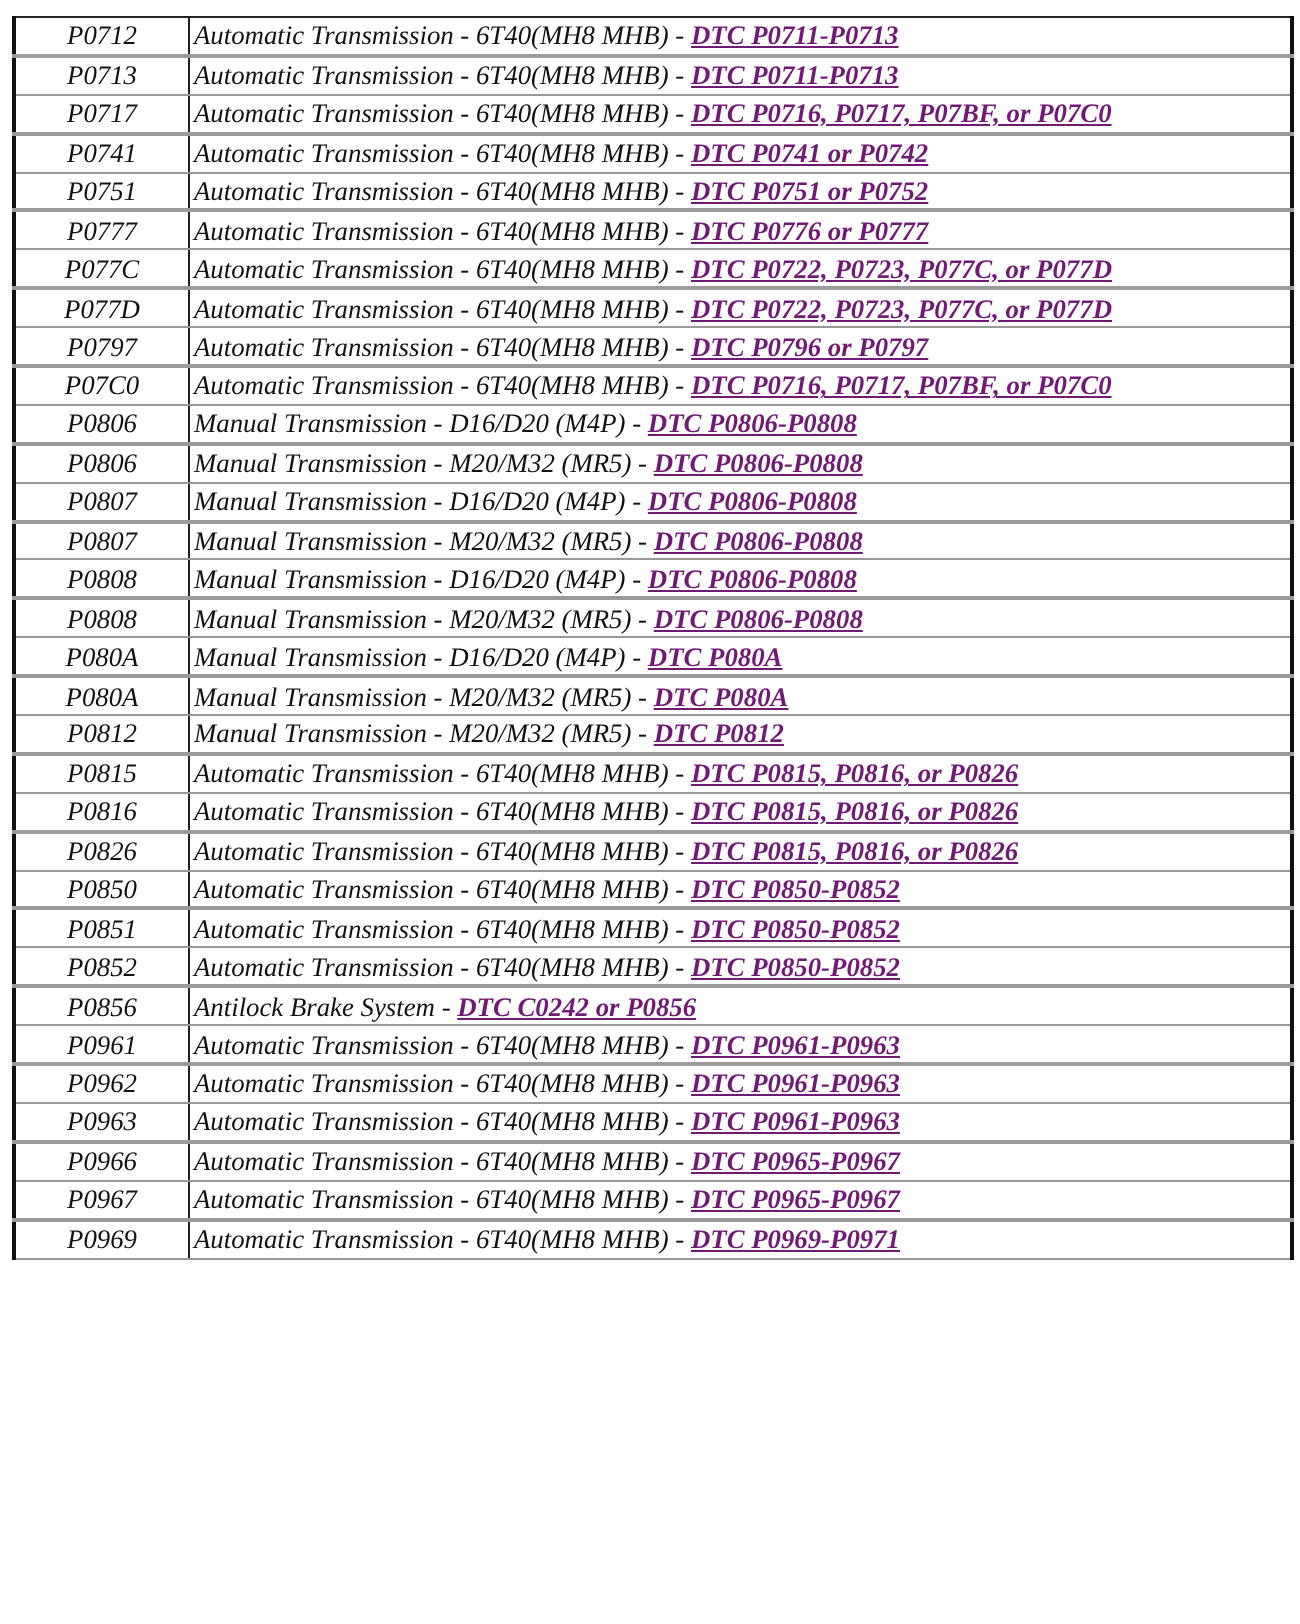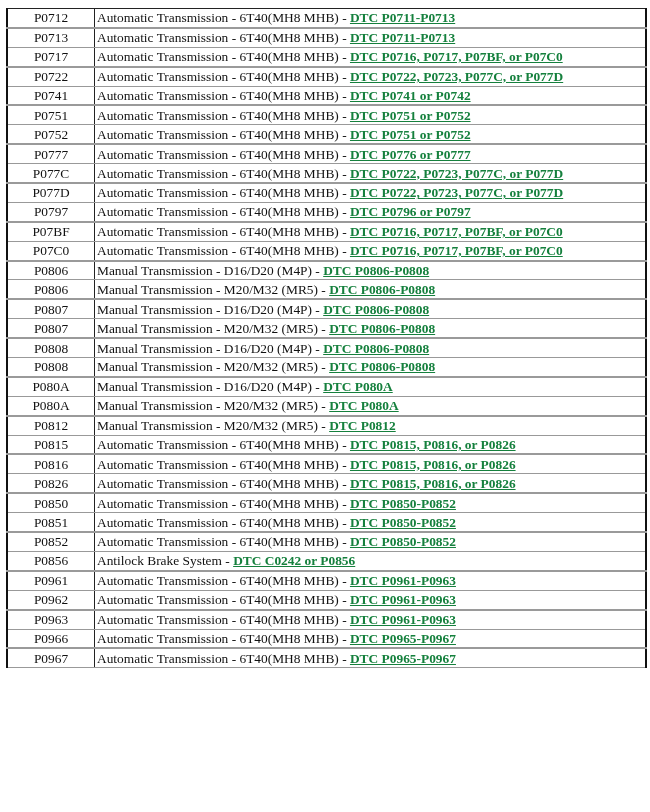--- a/index.html
+++ b/index.html
@@ -7,20 +7,21 @@
       padding: 0;
       background: #ffffff;
       width: 650px;
       height: 812px;
       overflow: hidden;
     }
     .page {
       position: relative;
       width: 650px;
       height: 812px;
+      font-style: italic;
     }
     table.dtc-table {
       position: absolute;
       left: 6px;
       top: 8px;
       width: 641px;
       border-collapse: collapse;
       font-family: "Liberation Serif", "DejaVu Serif", serif;
       font-size: 13.4px;
       color: #111;
@@ -47,21 +48,21 @@
     td.code {
       width: 86px;
       text-align: center;
       padding: 0 !important;
       border-right: 1px solid #222;
     }
     td.desc {
       padding-left: 2px;
     }
     a.dtc-link {
-      color: #15803d;
+      color: #701a75;
       font-weight: bold;
       text-decoration: underline;
       cursor: pointer;
     }
   </style>
 </head>
 <body>
 
 <div class="page">
   <table class="dtc-table">
@@ -73,56 +74,44 @@
       </tr>
         <tr class="" style="">
         <td class="code">P0713</td>
         <td class="desc"><span class="sys">Automatic Transmission - 6T40(MH8 MHB) - </span><a class="dtc-link">DTC P0711-P0713</a></td>
       </tr>
         <tr class="" style="">
         <td class="code">P0717</td>
         <td class="desc"><span class="sys">Automatic Transmission - 6T40(MH8 MHB) - </span><a class="dtc-link">DTC P0716, P0717, P07BF, or P07C0</a></td>
       </tr>
         <tr class="" style="">
-        <td class="code">P0722</td>
-        <td class="desc"><span class="sys">Automatic Transmission - 6T40(MH8 MHB) - </span><a class="dtc-link">DTC P0722, P0723, P077C, or P077D</a></td>
-      </tr>
-        <tr class="" style="">
         <td class="code">P0741</td>
         <td class="desc"><span class="sys">Automatic Transmission - 6T40(MH8 MHB) - </span><a class="dtc-link">DTC P0741 or P0742</a></td>
       </tr>
         <tr class="" style="">
         <td class="code">P0751</td>
         <td class="desc"><span class="sys">Automatic Transmission - 6T40(MH8 MHB) - </span><a class="dtc-link">DTC P0751 or P0752</a></td>
       </tr>
         <tr class="" style="">
-        <td class="code">P0752</td>
-        <td class="desc"><span class="sys">Automatic Transmission - 6T40(MH8 MHB) - </span><a class="dtc-link">DTC P0751 or P0752</a></td>
-      </tr>
-        <tr class="" style="">
         <td class="code">P0777</td>
         <td class="desc"><span class="sys">Automatic Transmission - 6T40(MH8 MHB) - </span><a class="dtc-link">DTC P0776 or P0777</a></td>
       </tr>
         <tr class="" style="">
         <td class="code">P077C</td>
         <td class="desc"><span class="sys">Automatic Transmission - 6T40(MH8 MHB) - </span><a class="dtc-link">DTC P0722, P0723, P077C, or P077D</a></td>
       </tr>
         <tr class="" style="">
         <td class="code">P077D</td>
         <td class="desc"><span class="sys">Automatic Transmission - 6T40(MH8 MHB) - </span><a class="dtc-link">DTC P0722, P0723, P077C, or P077D</a></td>
       </tr>
         <tr class="" style="">
         <td class="code">P0797</td>
         <td class="desc"><span class="sys">Automatic Transmission - 6T40(MH8 MHB) - </span><a class="dtc-link">DTC P0796 or P0797</a></td>
       </tr>
         <tr class="" style="">
-        <td class="code">P07BF</td>
-        <td class="desc"><span class="sys">Automatic Transmission - 6T40(MH8 MHB) - </span><a class="dtc-link">DTC P0716, P0717, P07BF, or P07C0</a></td>
-      </tr>
-        <tr class="" style="">
         <td class="code">P07C0</td>
         <td class="desc"><span class="sys">Automatic Transmission - 6T40(MH8 MHB) - </span><a class="dtc-link">DTC P0716, P0717, P07BF, or P07C0</a></td>
       </tr>
         <tr class="" style="">
         <td class="code">P0806</td>
         <td class="desc"><span class="sys">Manual Transmission - D16/D20 (M4P) - </span><a class="dtc-link">DTC P0806-P0808</a></td>
       </tr>
         <tr class="" style="">
         <td class="code">P0806</td>
         <td class="desc"><span class="sys">Manual Transmission - M20/M32 (MR5) - </span><a class="dtc-link">DTC P0806-P0808</a></td>
@@ -195,16 +184,20 @@
         <td class="code">P0963</td>
         <td class="desc"><span class="sys">Automatic Transmission - 6T40(MH8 MHB) - </span><a class="dtc-link">DTC P0961-P0963</a></td>
       </tr>
         <tr class="" style="">
         <td class="code">P0966</td>
         <td class="desc"><span class="sys">Automatic Transmission - 6T40(MH8 MHB) - </span><a class="dtc-link">DTC P0965-P0967</a></td>
       </tr>
         <tr class="" style="">
         <td class="code">P0967</td>
         <td class="desc"><span class="sys">Automatic Transmission - 6T40(MH8 MHB) - </span><a class="dtc-link">DTC P0965-P0967</a></td>
+      </tr>
+        <tr class="" style="">
+        <td class="code">P0969</td>
+        <td class="desc"><span class="sys">Automatic Transmission - 6T40(MH8 MHB) - </span><a class="dtc-link">DTC P0969-P0971</a></td>
       </tr>
       </tbody>
   </table>
 </div>
 
 </body></html>

